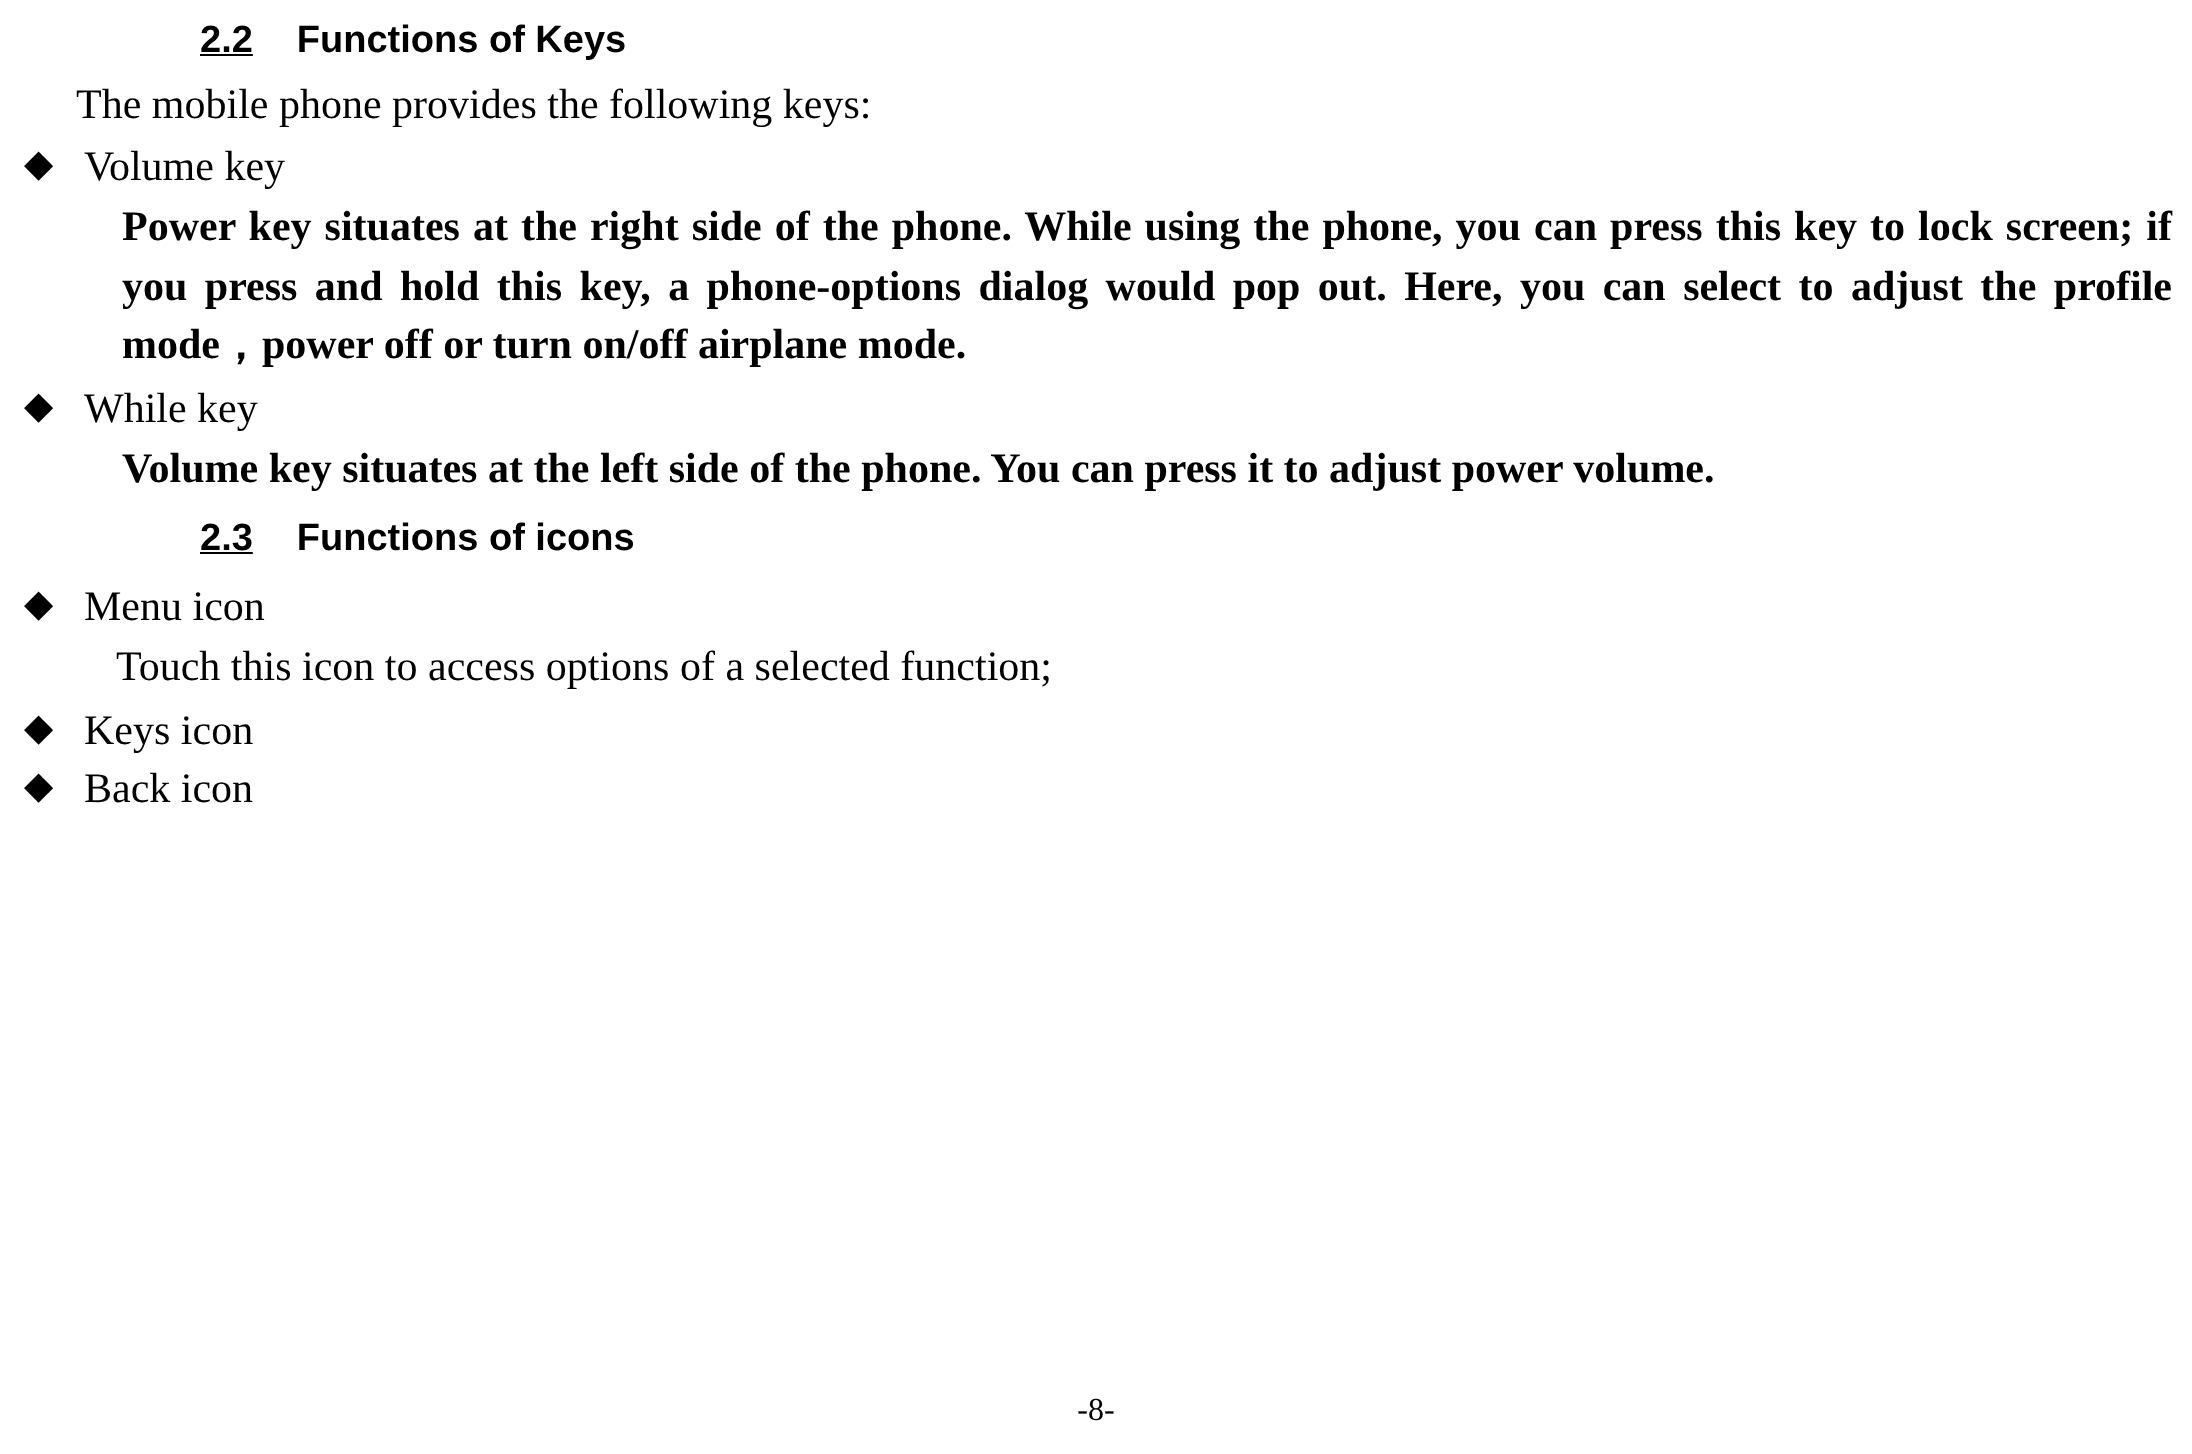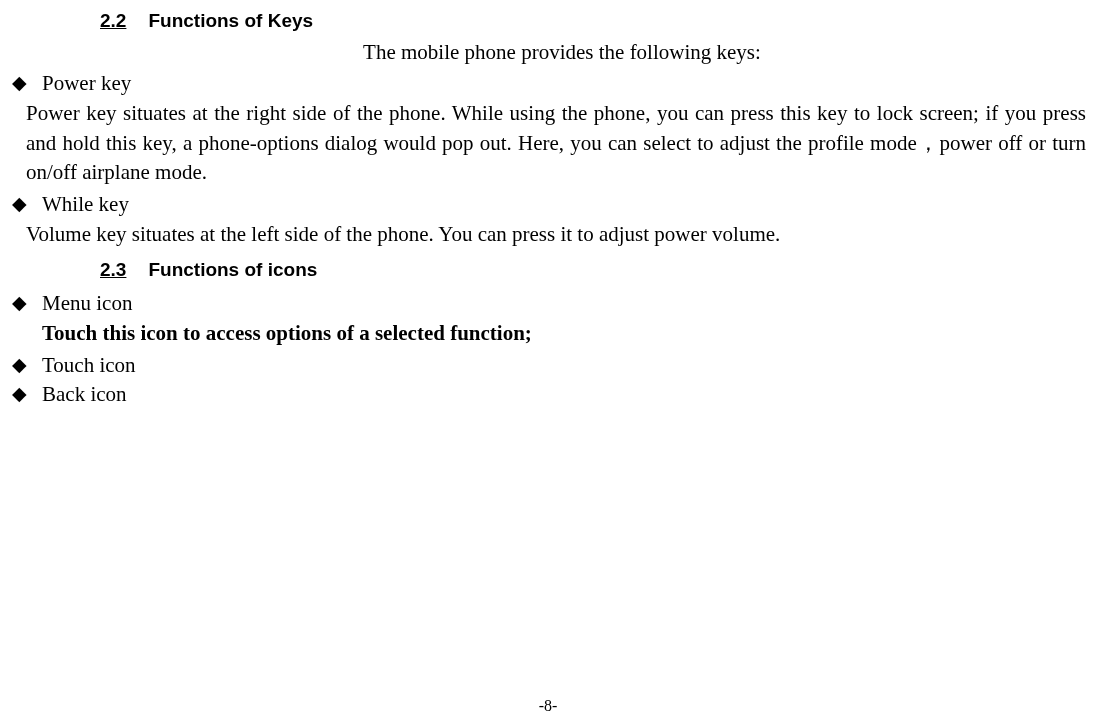--- a/index.html
+++ b/index.html
@@ -30,50 +30,49 @@
     }
     .section-heading .num {
       display: inline-block;
       margin-right: 22px;
       text-decoration: underline;
     }
     .intro-text {
       margin-left: 28px;
       margin-bottom: 3px;
       line-height: 1.35;
-      text-align: center;
     }
     .bullet-row {
       display: flex;
       align-items: flex-start;
       margin-bottom: 0px;
     }
     .diamond {
       font-size: 19px;
       line-height: 28px;
       width: 32px;
       flex-shrink: 0;
       text-align: left;
       padding-left: 2px;
     }
     .bullet-label {
       line-height: 1.4;
     }
     .bullet-body {
-      margin-left: 16px;
-      text-align: justify;
-      line-height: 1.42;
-      margin-bottom: 2px;
-    }
-    .bullet-body-indent {
-      margin-left: 32px;
+      margin-left: 51px;
       text-align: justify;
       line-height: 1.42;
       margin-bottom: 2px;
       font-weight: bold;
+    }
+    .bullet-body-indent {
+      margin-left: 48px;
+      text-align: justify;
+      line-height: 1.42;
+      margin-bottom: 2px;
     }
     .sec23 {
       margin-top: 10px;
       margin-bottom: 8px;
     }
     .page-number {
       position: absolute;
       bottom: 12px;
       left: 0;
       right: 0;
@@ -88,21 +87,21 @@
 <div class="content">
 
   <div class="section-heading">
     <span class="num">2.2</span><span>Functions of Keys</span>
   </div>
 
   <div class="intro-text">The mobile phone provides the following keys:</div>
 
   <div class="bullet-row">
     <div class="diamond">◆</div>
-    <div class="bullet-label">Power key</div>
+    <div class="bullet-label">Volume key</div>
   </div>
   <div class="bullet-body">Power key situates at the right side of the phone. While using the phone, you can press this key to lock screen; if you press and hold this key, a phone-options dialog would pop out. Here, you can select to adjust the profile mode，power off or turn on/off airplane mode.</div>
 
   <div class="bullet-row">
     <div class="diamond">◆</div>
     <div class="bullet-label">While key</div>
   </div>
   <div class="bullet-body">Volume key situates at the left side of the phone. You can press it to adjust power volume.</div>
 
   <div class="section-heading sec23">
@@ -110,21 +109,21 @@
   </div>
 
   <div class="bullet-row">
     <div class="diamond">◆</div>
     <div class="bullet-label">Menu icon</div>
   </div>
   <div class="bullet-body-indent">Touch this icon to access options of a selected function;</div>
 
   <div class="bullet-row">
     <div class="diamond">◆</div>
-    <div class="bullet-label">Touch icon</div>
+    <div class="bullet-label">Keys icon</div>
   </div>
 
   <div class="bullet-row">
     <div class="diamond">◆</div>
     <div class="bullet-label">Back icon</div>
   </div>
 
 </div>
 
 <div class="page-number">-8-</div>

